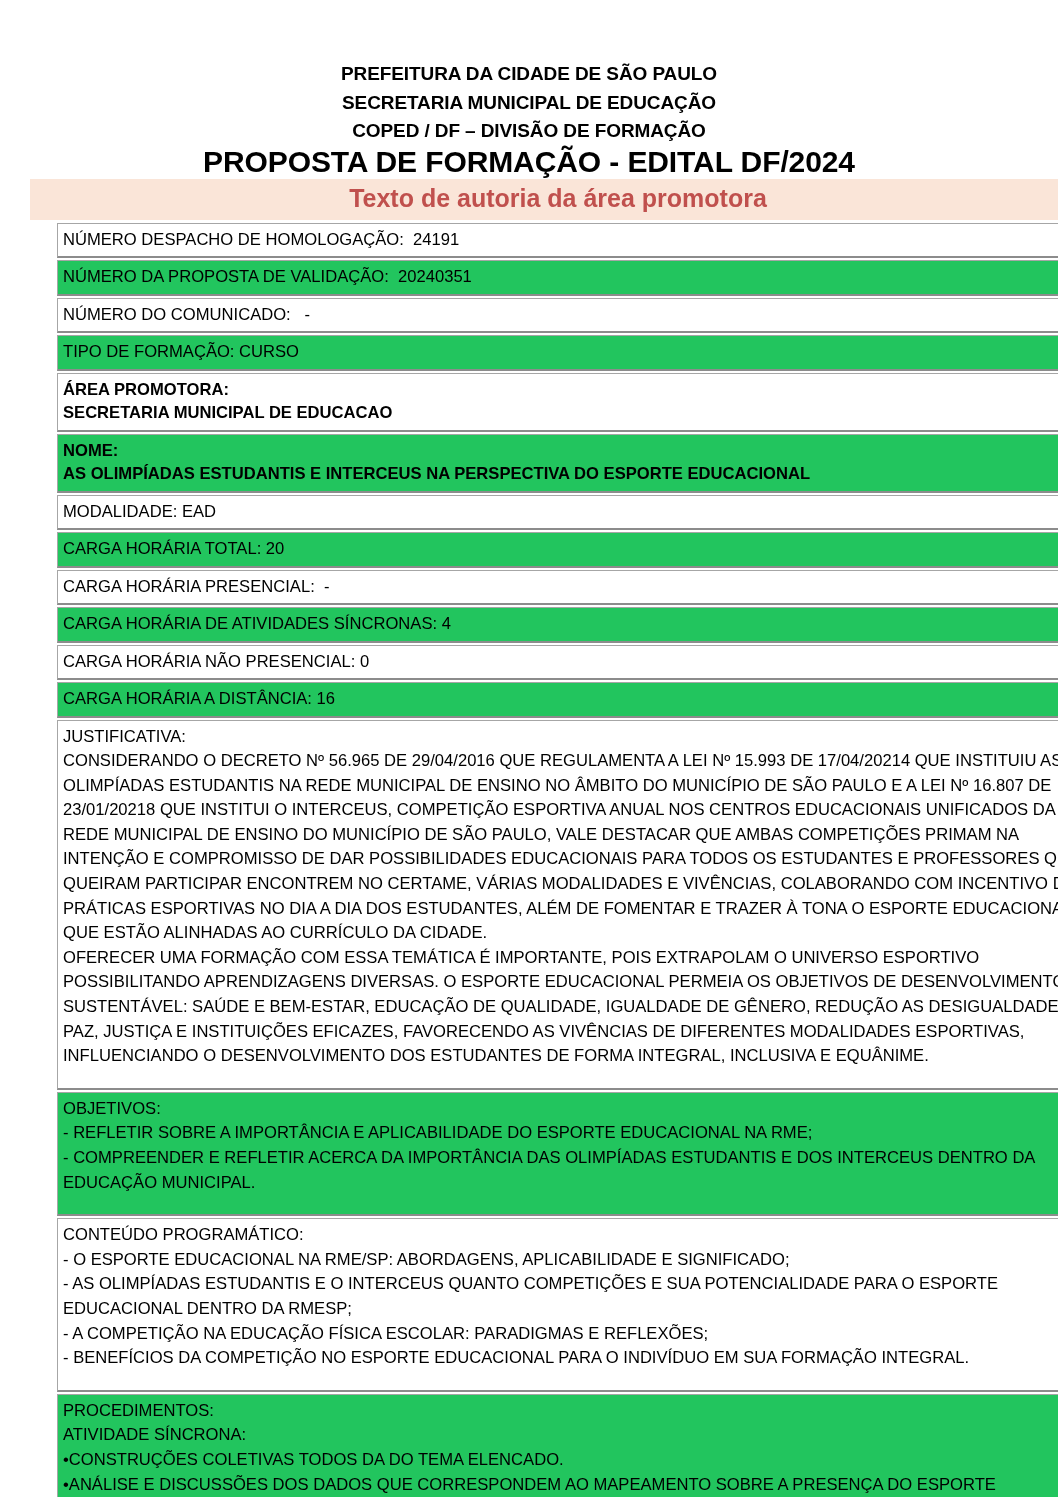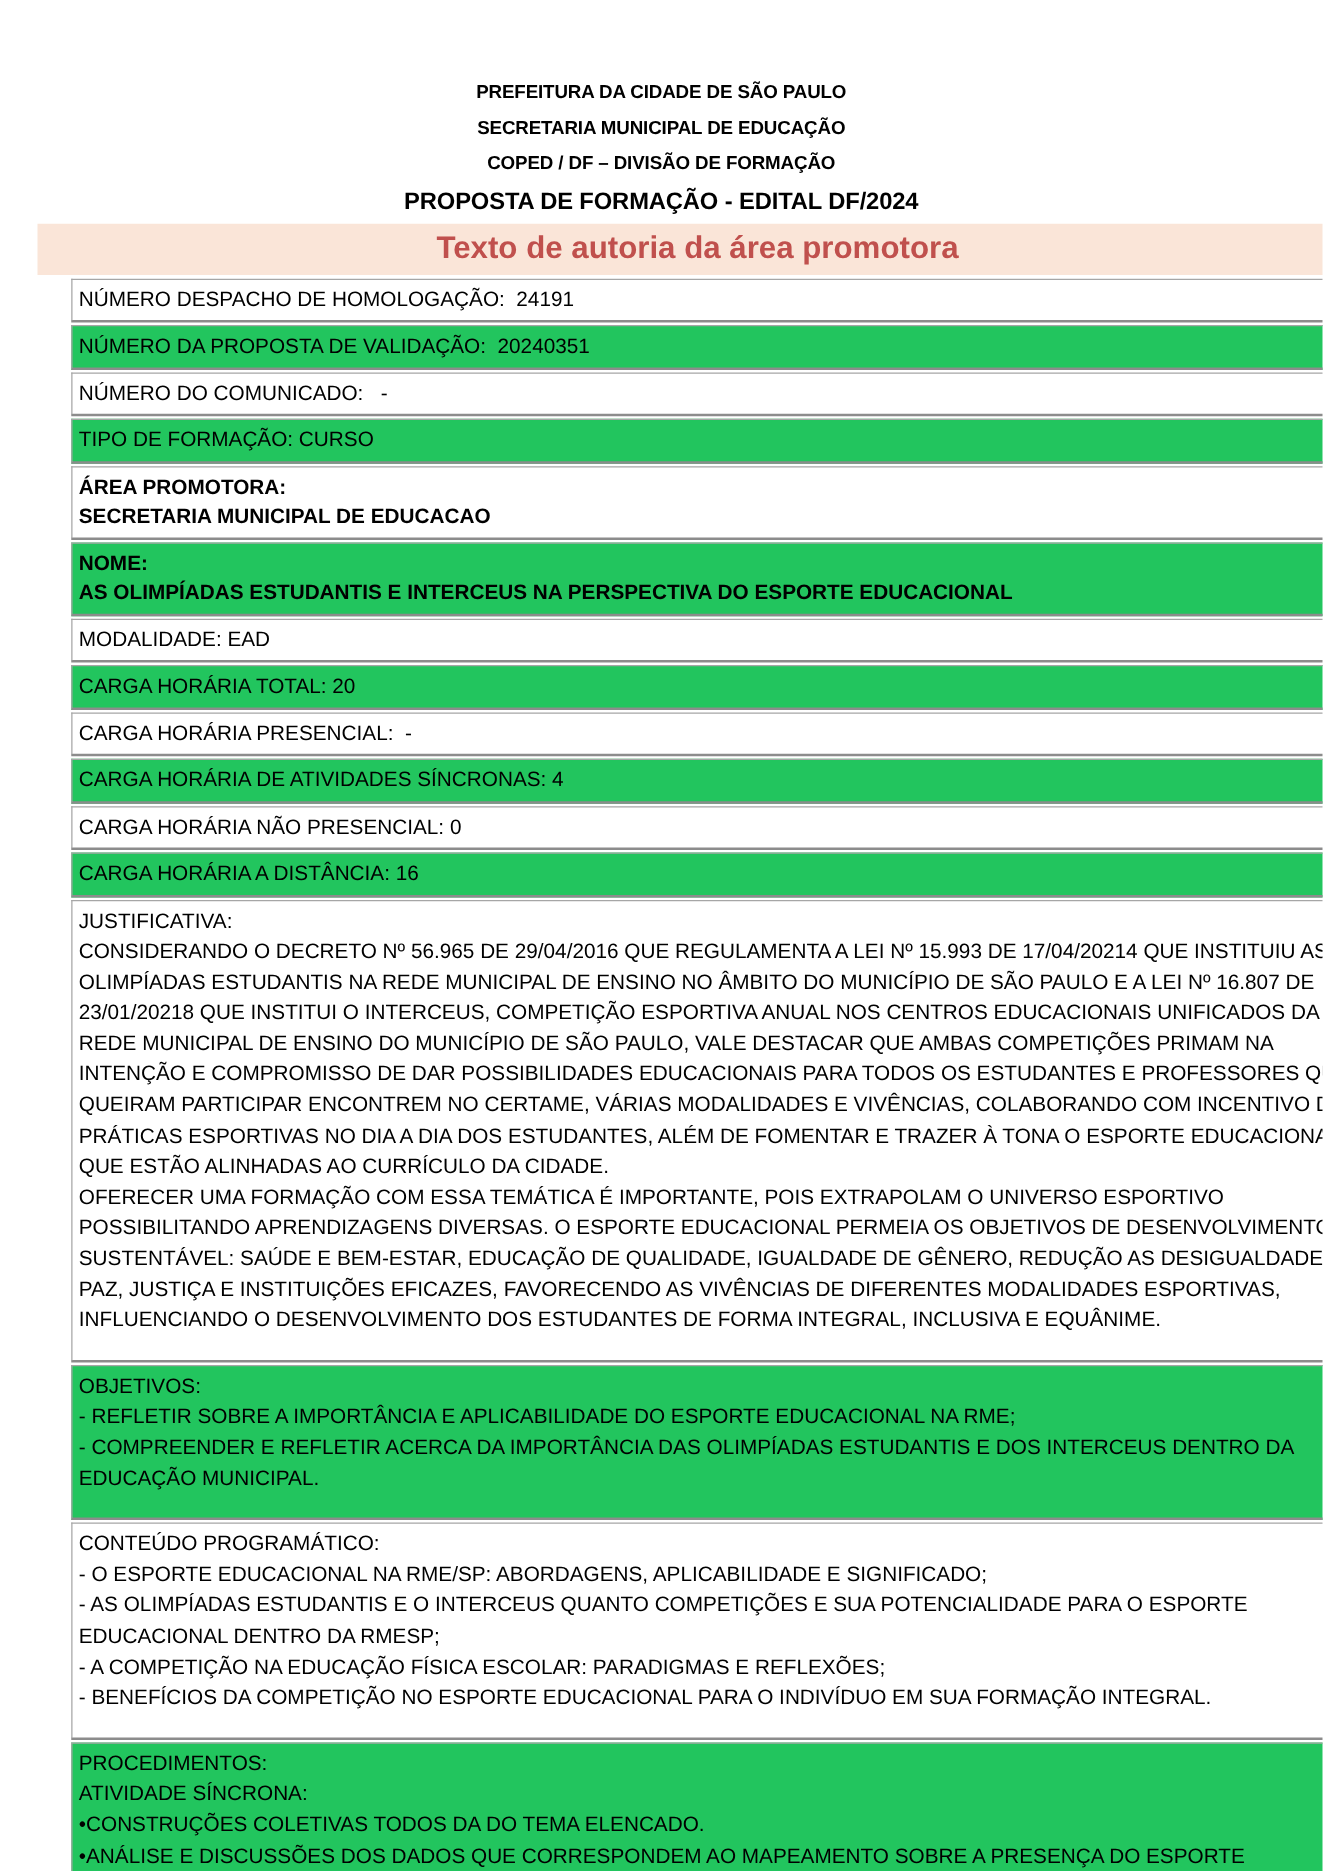--- a/index.html
+++ b/index.html
@@ -24,28 +24,28 @@
     background: #ffffff;
   }
 
   
   .doc-header {
     padding-top: 60px;
     text-align: center;
   }
   .doc-header .hline {
     font-weight: bold;
-    font-size: 15px;
+    font-size: 19px;
     line-height: 28.5px;
     letter-spacing: -0.1px;
     color: #000;
     white-space: nowrap;
   }
   .doc-header .hline.emphasis {
-    font-size: 19px;
+    font-size: 30px;
     line-height: 31px;
   }
 
   
   .authorship-band {
     margin: 2px 0 0 0;
     width: 1056px;
     margin-left: 30px;
     background: #fae5d8;
     text-align: center;

